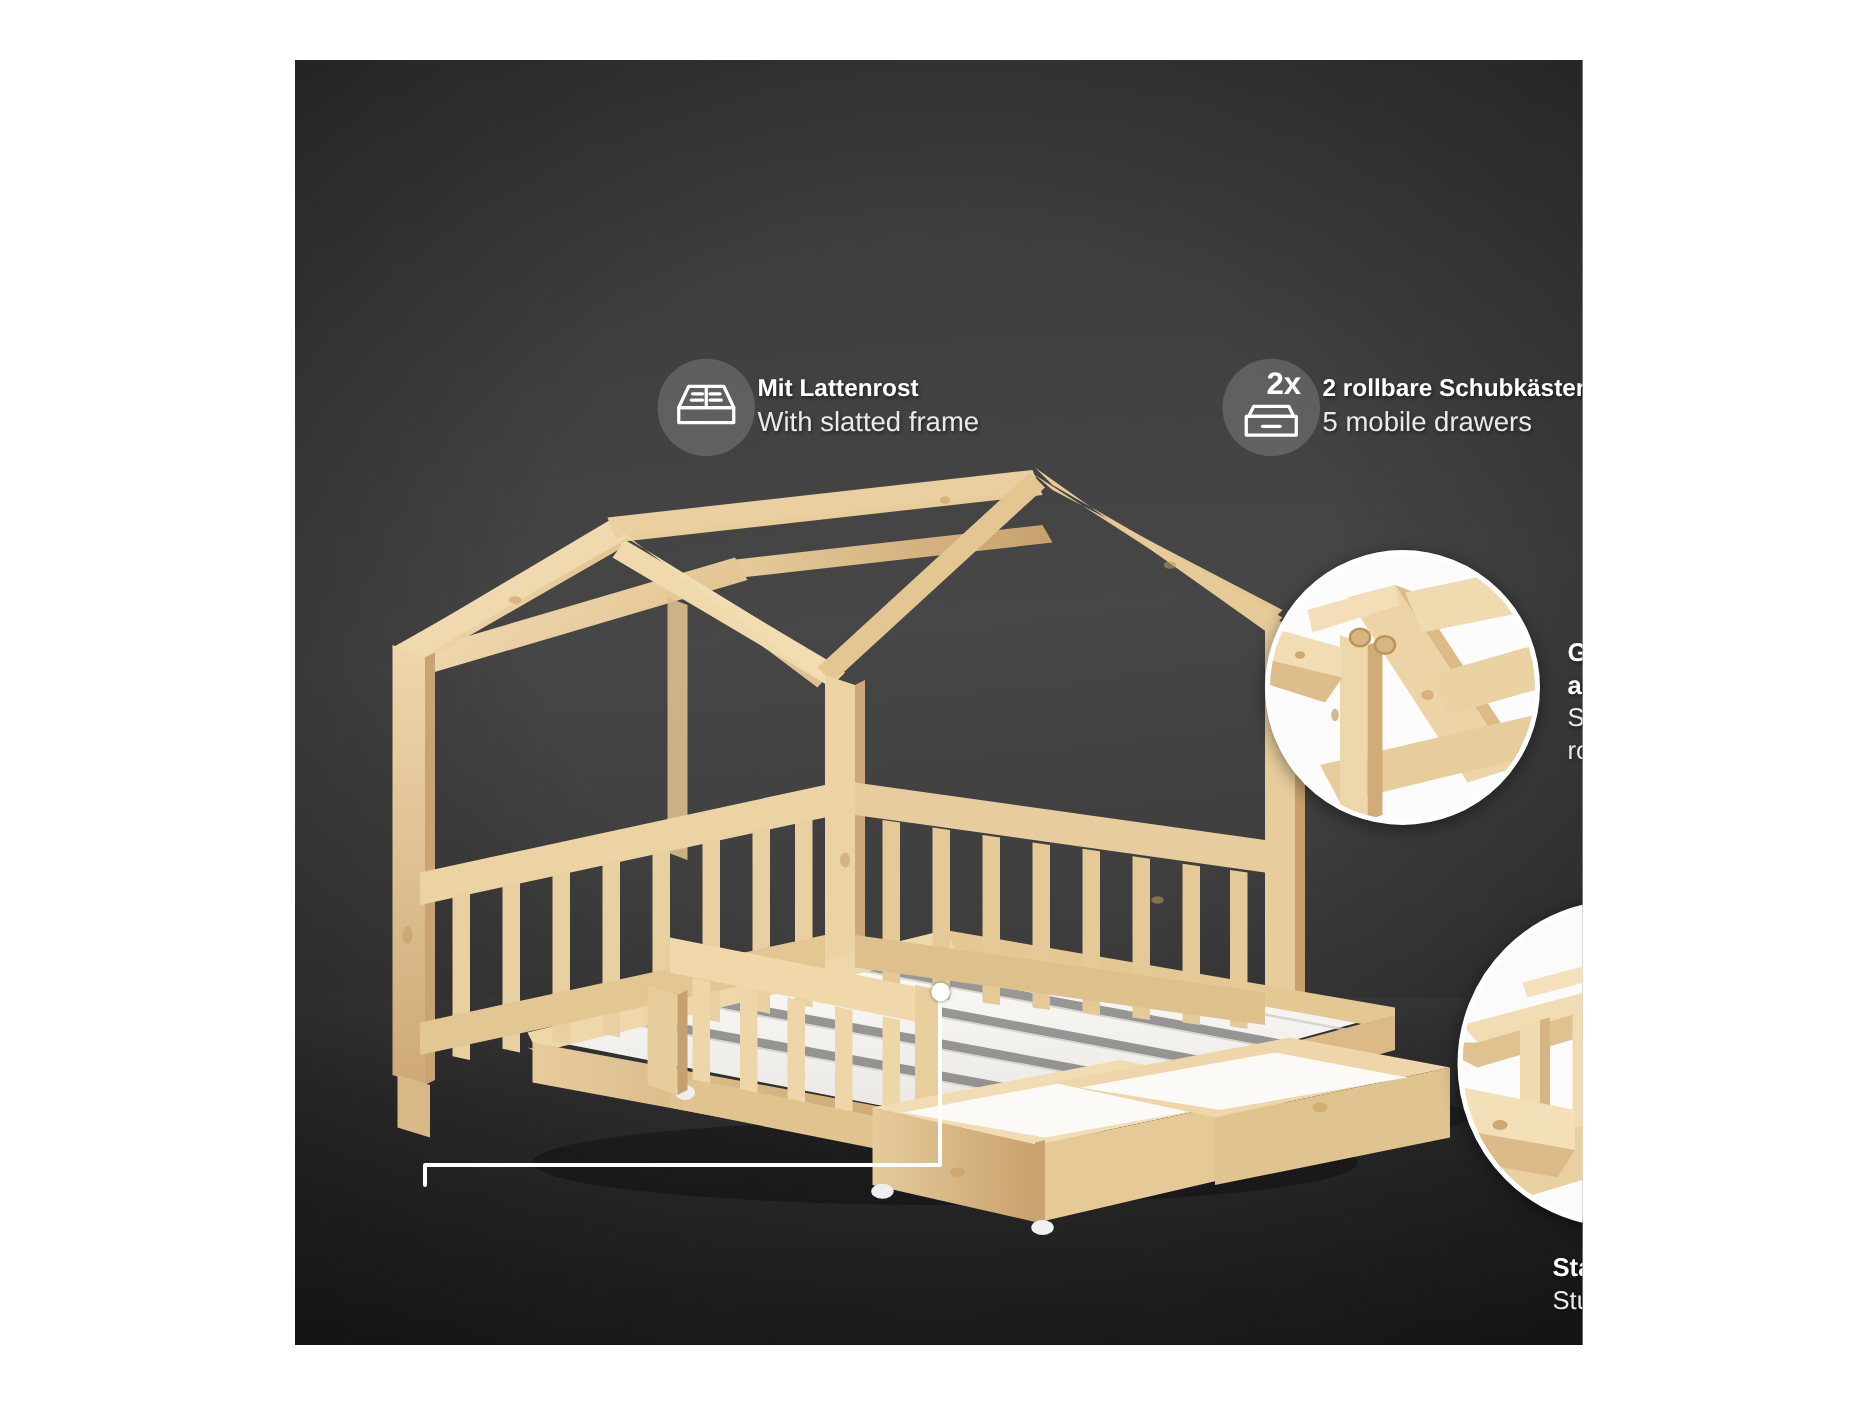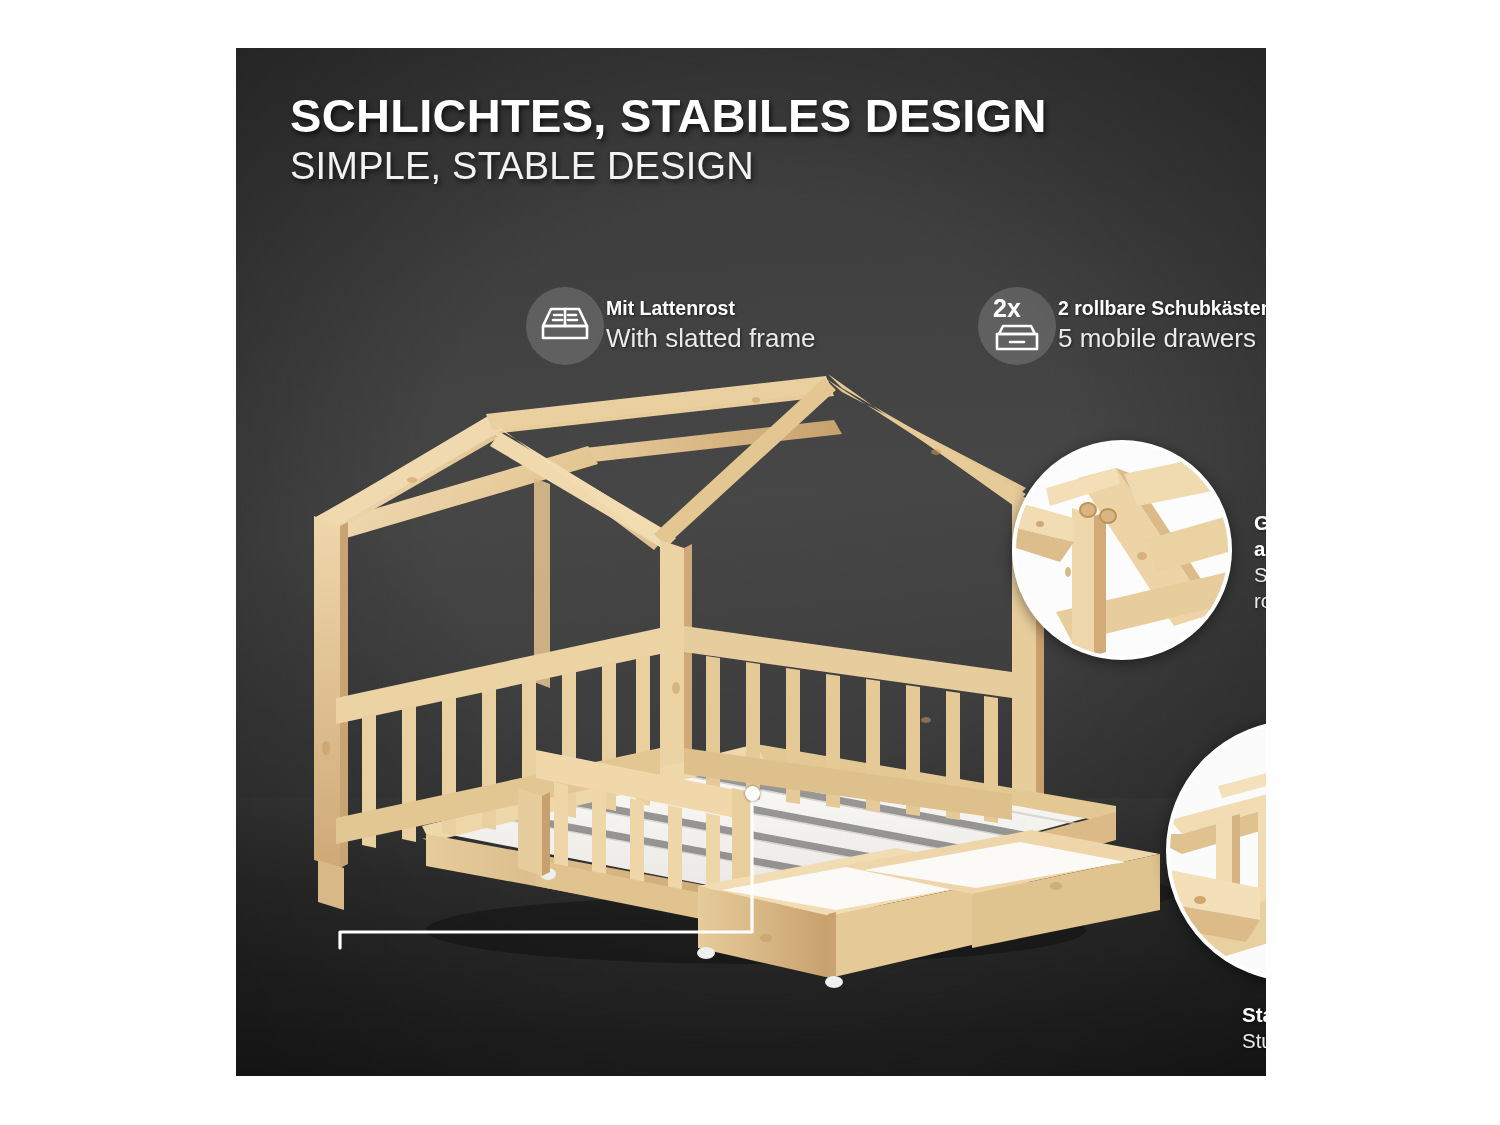--- a/index.html
+++ b/index.html
@@ -49,21 +49,21 @@
   
   .feat{position:absolute;display:flex;align-items:center;z-index:12;}
   .fcirc{
     width:78px;height:78px;border-radius:50%;
     background:rgba(255,255,255,.16);
     display:flex;align-items:center;justify-content:center;flex:0 0 auto;
   }
   .ftxt{margin-left:2px;}
   .fde{font-size:19.5px;font-weight:bold;color:#fff;line-height:1.3;white-space:nowrap;
        text-shadow:1px 1px 3px rgba(0,0,0,.55);}
-  .fen{font-size:26px;font-weight:normal;color:#eaeaea;line-height:1.3;white-space:nowrap;
+  .fen{font-size:22px;font-weight:normal;color:#eaeaea;line-height:1.3;white-space:nowrap;
        text-shadow:1px 1px 3px rgba(0,0,0,.5);}
 
   #feat-slats{left:290px;top:239px;}
   #feat-drawers{left:742px;top:239px;}
   #feat-fallout{left:296px;top:936px;}
 
   
   .callout{
     position:absolute;border-radius:50%;overflow:hidden;
     border:4px solid #ffffff;background:#fbfbfb;z-index:11;
@@ -282,24 +282,20 @@
           <ellipse cx="440" cy="640" rx="4" ry="6"></ellipse>
           <ellipse cx="690" cy="672" rx="5" ry="3"></ellipse>
           <ellipse cx="530" cy="890" rx="6" ry="4"></ellipse>
           <ellipse cx="820" cy="838" rx="6" ry="4"></ellipse>
         </g>
       </svg>
     </div>
 
     <div class="vign"></div>
 
-    <div class="titles">
-      <div class="t1">SCHLICHTES, STABILES DESIGN</div>
-      <div class="t2">SIMPLE, STABLE DESIGN</div>
-    </div>
 
     <div class="feat" id="feat-slats">
       <div class="fcirc">
         <span>
           <svg width="52" height="44" viewBox="0 0 52 44" fill="none" stroke="#ffffff" stroke-width="2.6" stroke-linejoin="round" stroke-linecap="round">
             <path d="M12 7 H40 L48 24 H4 Z"></path>
             <path d="M4 24 H48 V36 H4 Z"></path>
             <line x1="26" y1="7" x2="26" y2="24"></line>
             <line x1="15" y1="13" x2="23" y2="13"></line>
             <line x1="14" y1="18" x2="23" y2="18"></line>
@@ -309,21 +305,21 @@
         </span>
       </div>
       <div class="ftxt">
         <div class="fde">Mit Lattenrost</div>
         <div class="fen">With slatted frame</div>
       </div>
     </div>
 
     <div class="feat" id="feat-drawers">
       <div class="fcirc">
-        <span style="display:block;text-align:left;">
+        <span style="display:block;text-align:right;">
           <span style="display:block;font-size:25px;font-weight:bold;color:#fff;line-height:1;margin-bottom:2px;">2x</span>
           <svg width="48" height="30" viewBox="0 0 48 30" fill="none" stroke="#ffffff" stroke-width="2.6" stroke-linejoin="round" stroke-linecap="round">
             <path d="M10 3 H38 L42 11 H6 Z"></path>
             <path d="M4 11 H44 V26 H4 Z"></path>
             <line x1="17" y1="19" x2="31" y2="19"></line>
           </svg>
         </span>
       </div>
       <div class="ftxt">
         <div class="fde">2 rollbare Schubkästen</div>

